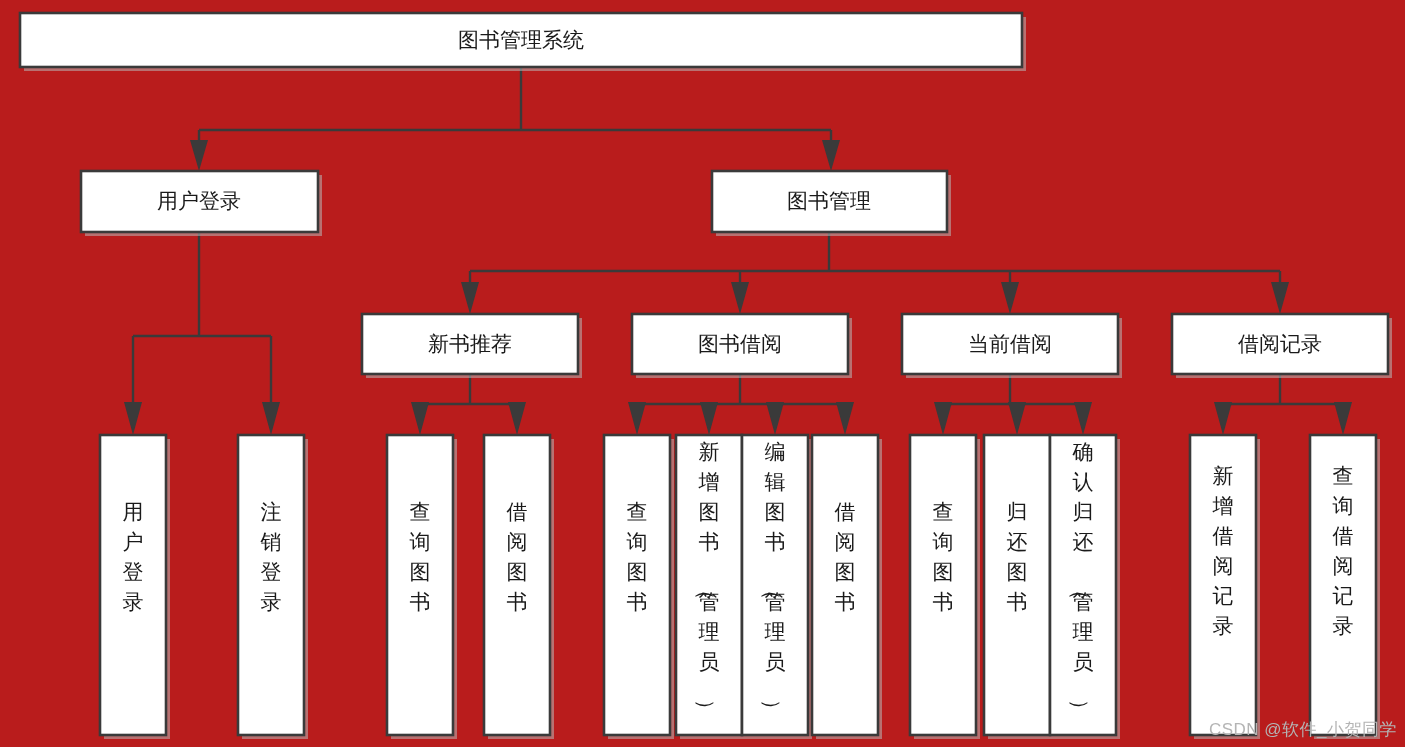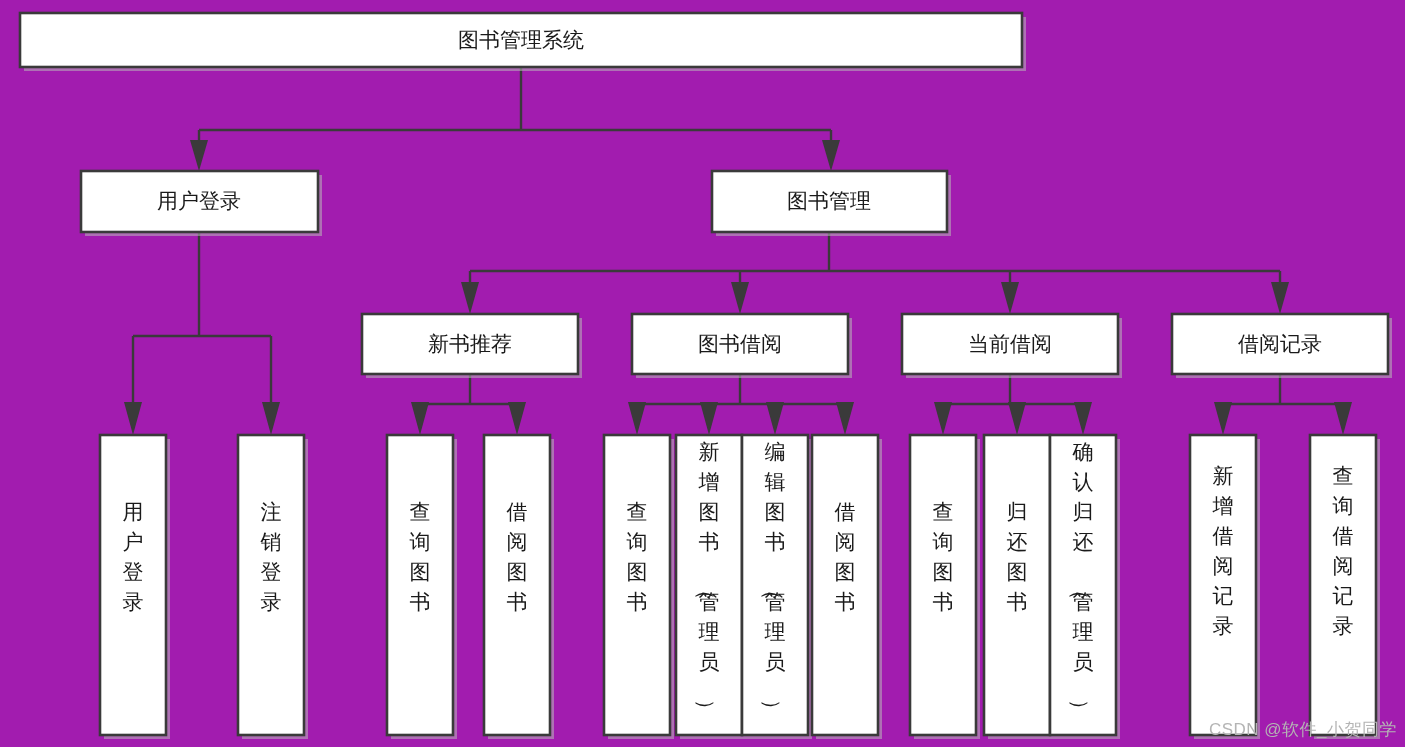--- a/index.html
+++ b/index.html
@@ -10,21 +10,21 @@
   body {
     width: 1405px;
     height: 747px;
     font-family: "Liberation Sans", "DejaVu Sans", sans-serif;
     overflow: hidden;
   }
   #diagram-root {
     position: relative;
     width: 1405px;
     height: 747px;
-    background: #a21caf;
+    background: #b91c1c;
   }
   svg.flow {
     position: absolute;
     left: 0;
     top: 0;
     width: 1405px;
     height: 747px;
     display: block;
   }
   .node-box {

